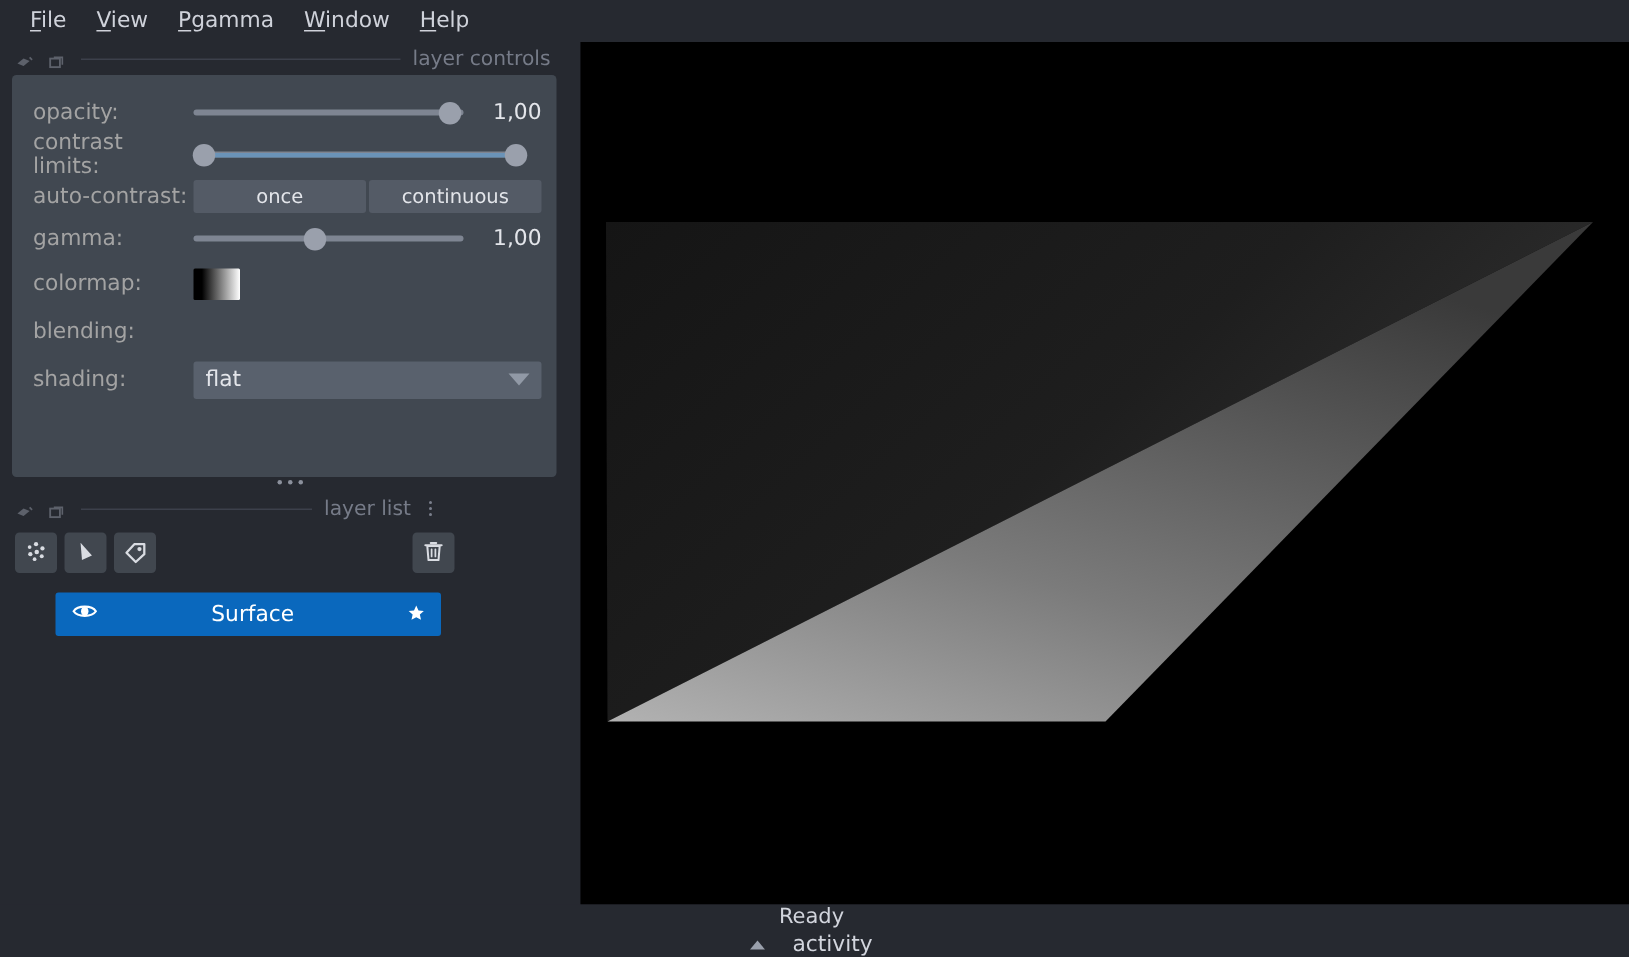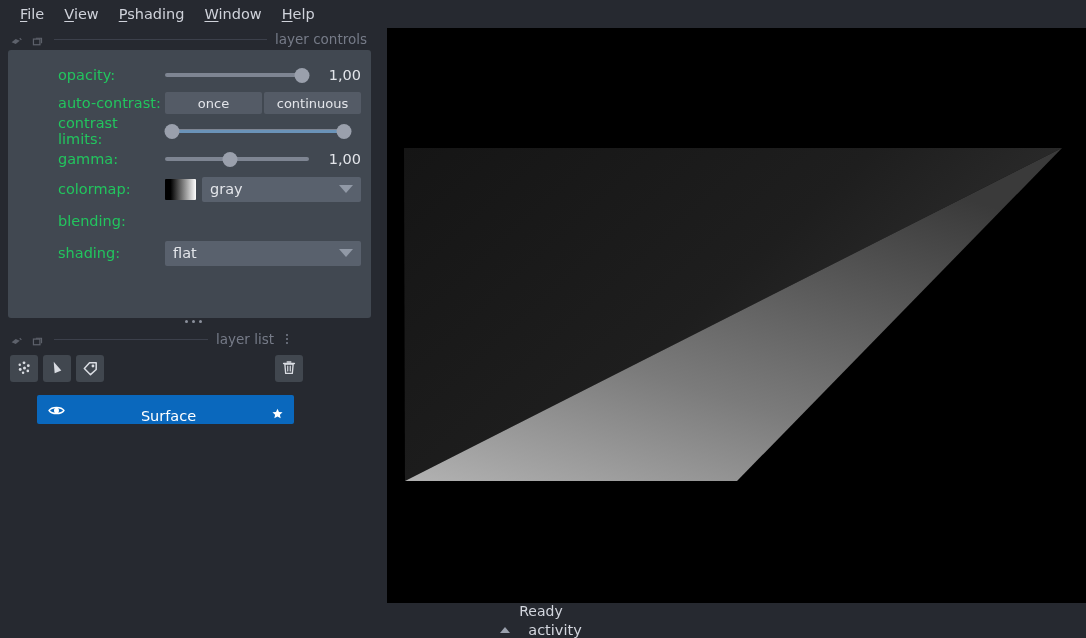--- a/index.html
+++ b/index.html
@@ -106,23 +106,22 @@
     display: flex;
     align-items: center;
     height: 28px;
     padding: 0 10px 0 14px;
     box-sizing: border-box;
     margin-bottom: 0px;
   }
   .ctl-label {
     width: 107px;
     font-size: 14.5px;
-    color: #22c55e;
+    color: #a3a3a3;
     flex-shrink: 0;
-    margin-left: 36px;
   }
   .ctl-field {
     flex: 1;
     display: flex;
     align-items: center;
   }
 
   
   .slider {
     position: relative;
@@ -260,21 +259,21 @@
     justify-content: center;
     cursor: pointer;
   }
 
   .layer-row {
     margin: 12px 19px 0 37px;
     height: 29px;
     background: #0a68bd;
     border-radius: 2px;
     display: flex;
-    align-items: flex-end;
+    align-items: center;
     padding: 0 10px;
     box-sizing: border-box;
     cursor: pointer;
   }
   .layer-name {
     flex: 1;
     text-align: center;
     font-size: 14.5px;
     color: #ffffff;
   }
@@ -321,21 +320,21 @@
   }
 </style>
 </head>
 <body>
 
 <div id="app">
 
   <div class="menubar">
     <div class="menu-item"><u>F</u><span>ile</span></div>
     <div class="menu-item"><u>V</u><span>iew</span></div>
-    <div class="menu-item"><u>P</u><span>shading</span></div>
+    <div class="menu-item"><u>P</u><span>gamma</span></div>
     <div class="menu-item"><u>W</u><span>indow</span></div>
     <div class="menu-item"><u>H</u><span>elp</span></div>
   </div>
 
   <div class="left-dock">
 
     <div class="dock-header">
       <span class="dock-hicon">
         <svg width="13" height="13" viewBox="0 0 16 16">
             <path d="M2 9 L7 5 L12 7 L7 11 Z" fill="#8b909c"></path>
@@ -355,64 +354,60 @@
     <div class="controls-panel">
 
       <div class="ctl-row">
         <div class="ctl-label">opacity:</div>
         <div class="ctl-field">
           <div class="slider">
             <div class="track"></div>
             <div class="knob" style="left:95%"></div>
           </div>
           <div class="ctl-value">1,00</div>
-        </div>
-      </div>
-
-      <div class="ctl-row">
-        <div class="ctl-label">auto-contrast:</div>
-        <div class="ctl-field">
-          <div class="seg">
-            <button>once</button>
-            <button>continuous</button>
-          </div>
         </div>
       </div>
 
       <div class="ctl-row">
         <div class="ctl-label">contrast limits:</div>
         <div class="ctl-field">
           <div class="slider" style="margin-right:10px">
             <div class="track" style="left:6px;right:6px"></div>
             <div class="fill" style="left:6px;right:6px"></div>
             <div class="knob" style="left:7px"></div>
             <div class="knob" style="left:calc(100% - 7px)"></div>
           </div>
         </div>
       </div>
 
       <div class="ctl-row">
+        <div class="ctl-label">auto-contrast:</div>
+        <div class="ctl-field">
+          <div class="seg">
+            <button>once</button>
+            <button>continuous</button>
+          </div>
+        </div>
+      </div>
+
+      <div class="ctl-row">
         <div class="ctl-label">gamma:</div>
         <div class="ctl-field">
           <div class="slider">
             <div class="track"></div>
             <div class="knob" style="left:45%"></div>
           </div>
           <div class="ctl-value">1,00</div>
         </div>
       </div>
 
       <div class="ctl-row" style="height:32px">
         <div class="ctl-label">colormap:</div>
         <div class="ctl-field">
           <div class="cmap-swatch"></div>
-          <div class="dropdown">
-            <span class="dd-text">gray</span>
-            <span class="dd-caret"></span>
-          </div>
         </div>
       </div>
 
       <div class="ctl-row" style="height:32px">
         <div class="ctl-label">blending:</div>
       </div>
 
       <div class="ctl-row" style="height:32px">
         <div class="ctl-label">shading:</div>
         <div class="ctl-field">

